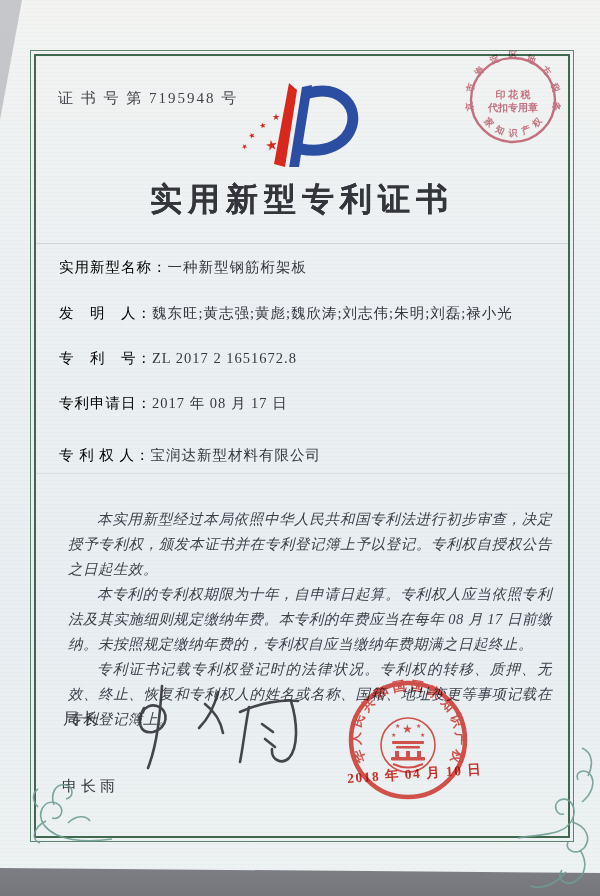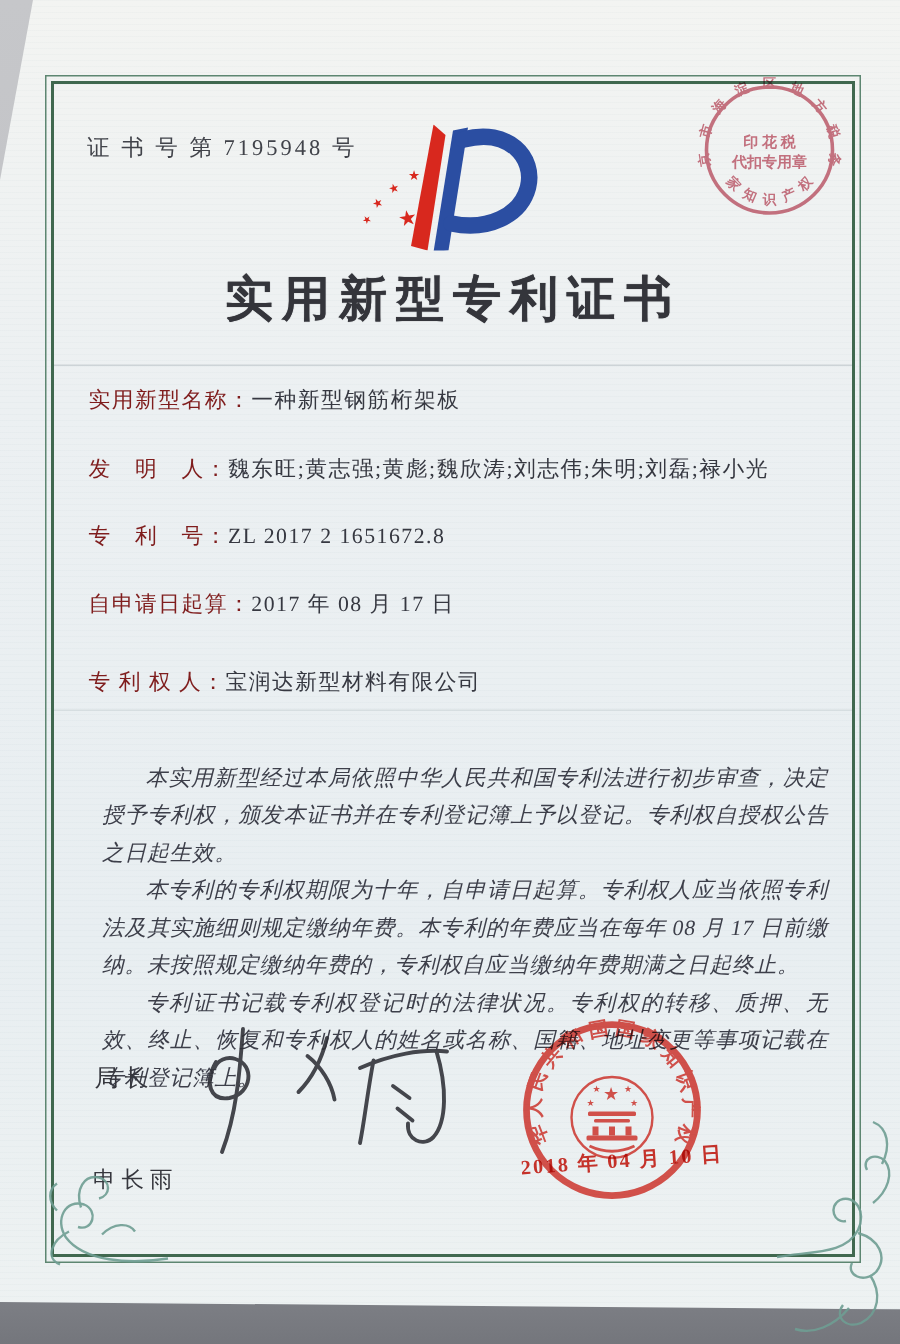--- a/index.html
+++ b/index.html
@@ -29,21 +29,21 @@
   .logo{position:absolute;left:208px;top:32px;}
   .title{
     position:absolute;left:0;top:127px;width:100%;text-align:center;
     font-size:32px;font-weight:600;letter-spacing:6px;color:#34353b;
     text-shadow:0 0 .5px #34353b;
   }
   .field-row{
     position:absolute;left:28px;right:20px;font-size:14.5px;color:#3a3c45;
     letter-spacing:1px;line-height:20px;white-space:nowrap;
   }
-  .field-label{color:#7f1d1d;margin-top:43px;}
+  .field-label{color:#000000;margin-top:43px;}
   .field-value{color:#363841;}
   .paragraphs{
     position:absolute;left:37px;right:21px;top:456px;
     font-size:14.5px;line-height:25px;color:#3d3f4a;font-style:italic;
     letter-spacing:.5px;text-align:justify;
   }
   .paragraphs p{margin:0;text-indent:2em;}
   .signoff-title{position:absolute;left:32px;top:658px;font-size:16px;letter-spacing:4px;color:#35363d;}
   .signoff-name{position:absolute;left:31px;top:690px;font-size:15px;letter-spacing:4px;color:#35363d;margin-top:36px;}
   .footer{
@@ -88,21 +88,21 @@
   <div class="field-row" style="top:206px">
     <span class="field-label">实用新型名称：</span><span class="field-value">一种新型钢筋桁架板</span>
   </div>
   <div class="field-row" style="top:252px">
     <span class="field-label">发　明　人：</span><span class="field-value">魏东旺;黄志强;黄彪;魏欣涛;刘志伟;朱明;刘磊;禄小光</span>
   </div>
   <div class="field-row" style="top:297px">
     <span class="field-label">专　利　号：</span><span class="field-value">ZL 2017 2 1651672.8</span>
   </div>
   <div class="field-row" style="top:342px">
-    <span class="field-label">自申请日起算：</span><span class="field-value">2017 年 08 月 17 日</span>
+    <span class="field-label">专利申请日：</span><span class="field-value">2017 年 08 月 17 日</span>
   </div>
   <div class="field-row" style="top:394px">
     <span class="field-label">专 利 权 人：</span><span class="field-value">宝润达新型材料有限公司</span>
   </div>
 
   <div class="paragraphs">
     <p>本实用新型经过本局依照中华人民共和国专利法进行初步审查，决定授予专利权，颁发本证书并在专利登记簿上予以登记。专利权自授权公告之日起生效。</p>
     <p>本专利的专利权期限为十年，自申请日起算。专利权人应当依照专利法及其实施细则规定缴纳年费。本专利的年费应当在每年 08 月 17 日前缴纳。未按照规定缴纳年费的，专利权自应当缴纳年费期满之日起终止。</p>
     <p>专利证书记载专利权登记时的法律状况。专利权的转移、质押、无效、终止、恢复和专利权人的姓名或名称、国籍、地址变更等事项记载在专利登记簿上。</p>
   </div>

